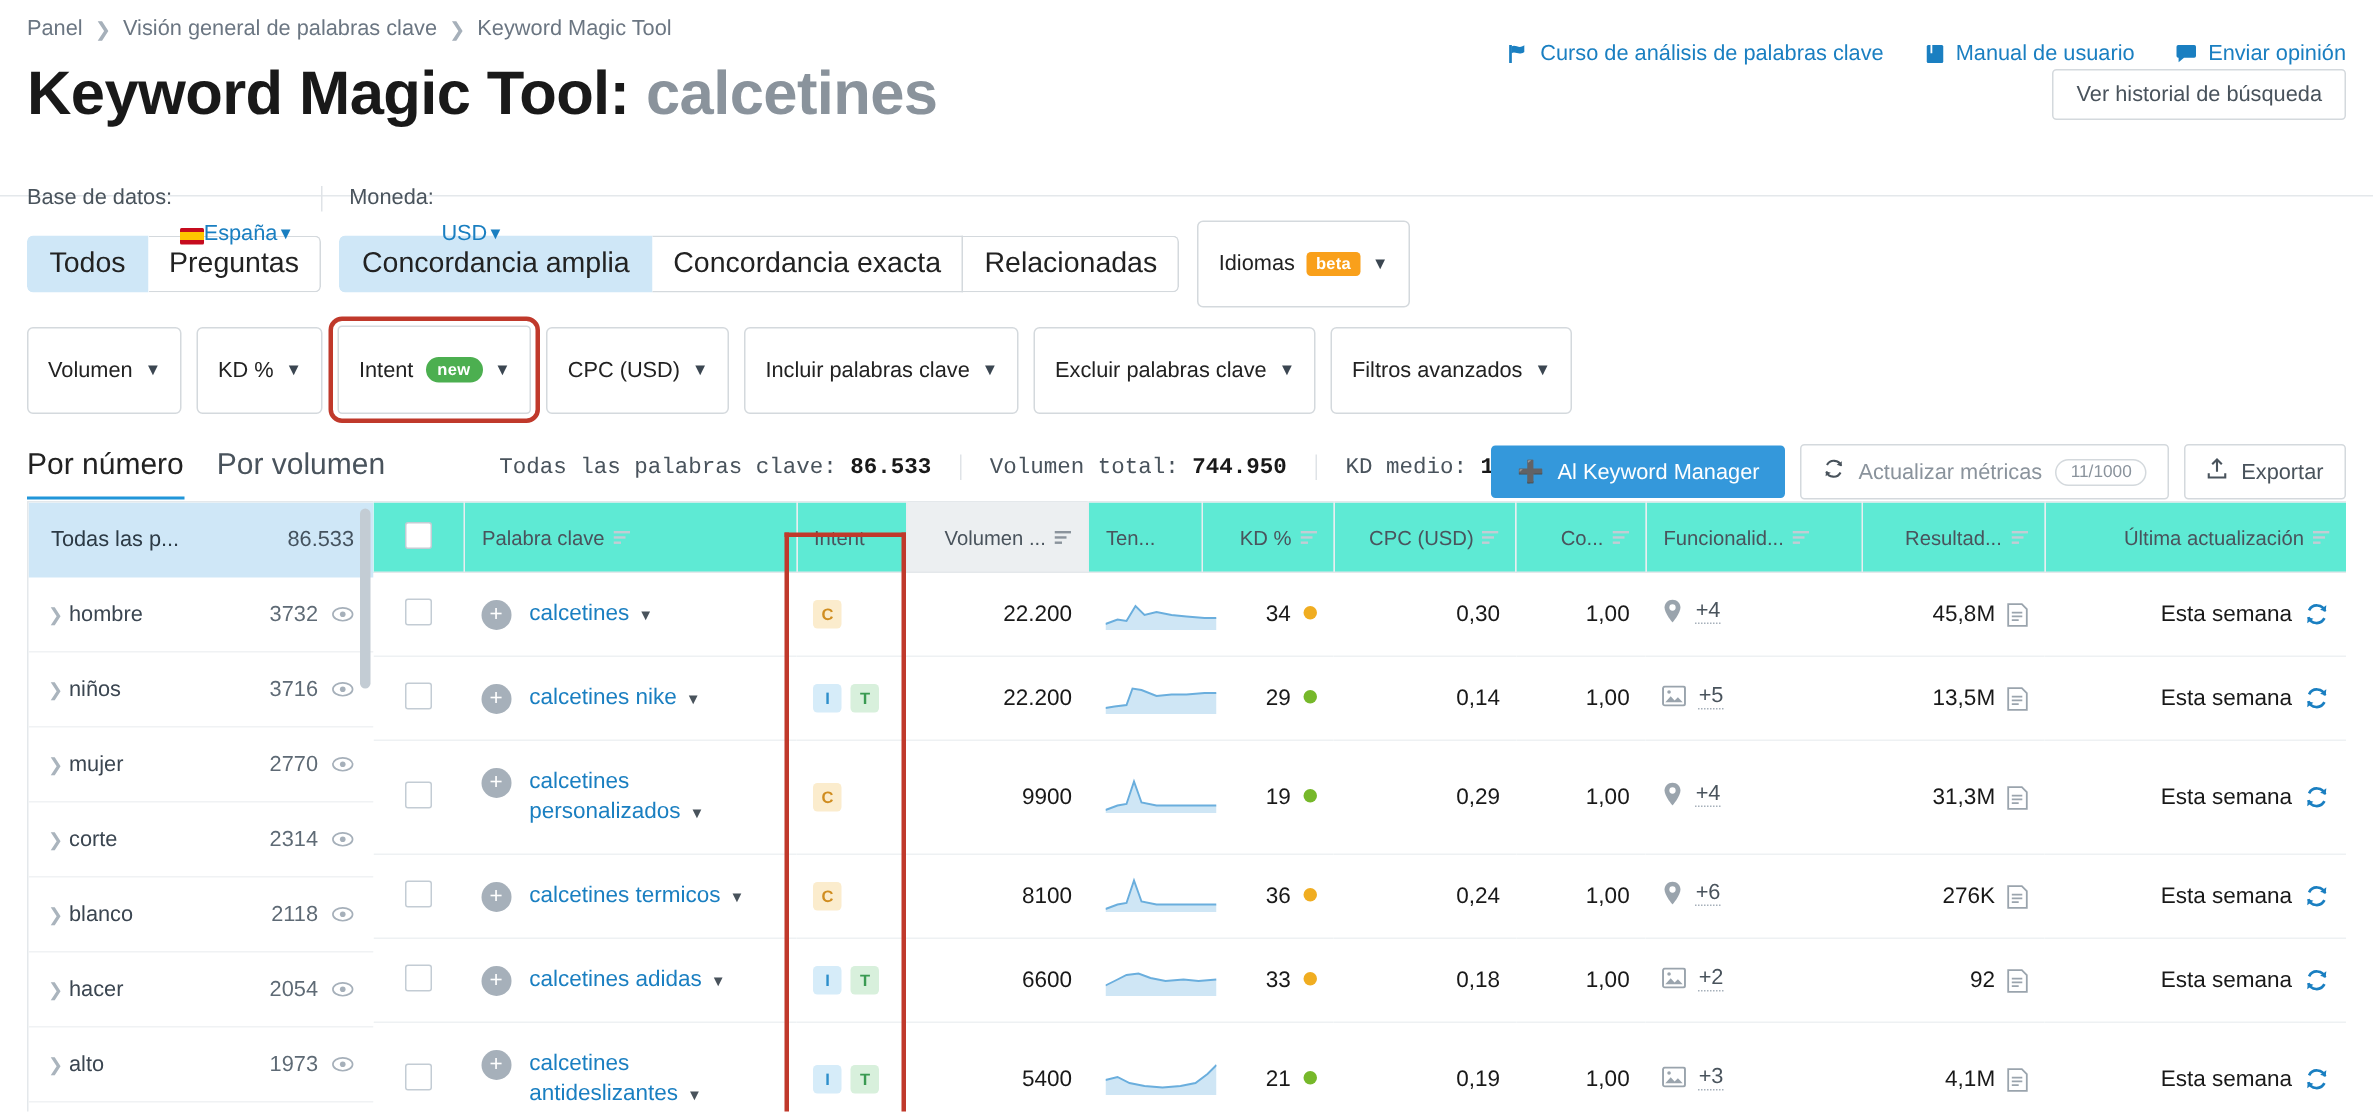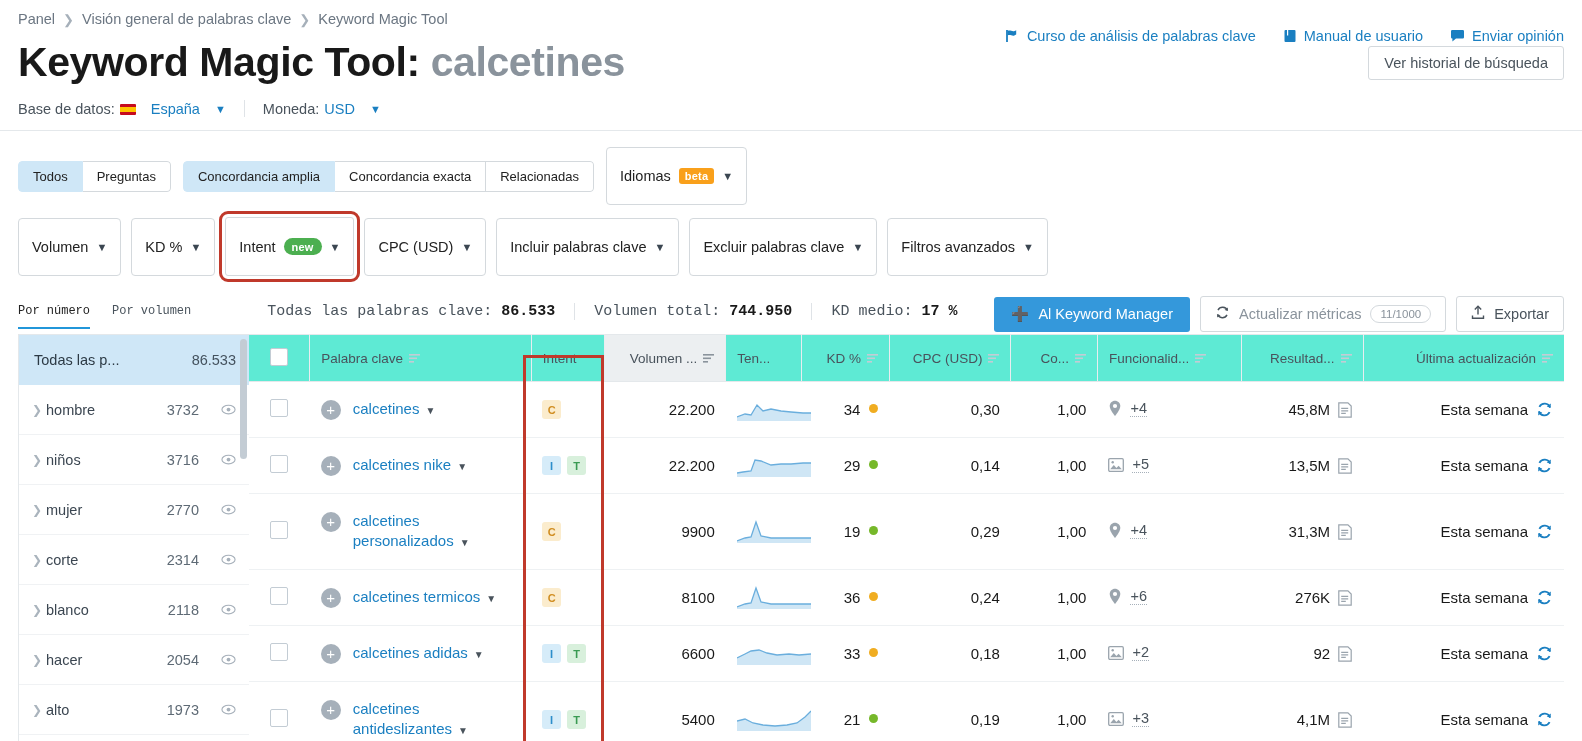--- a/index.html
+++ b/index.html
@@ -54,41 +54,41 @@
     border-radius: 3px;
     cursor: pointer;
   }
 
   .dbrow {
     display: flex; align-items: center;
     font-size: 14.5px; color: #49535c;
     margin-top: 14px; gap: 0;
   }
   .dbrow .lbl { color: #49535c; }
-  .dbrow .val { color: #1a7fc1; margin-left: 5px; display:inline-flex; align-items:center; gap:15px;}
+  .dbrow .val { color: #1a7fc1; margin-left: 5px; display:inline-flex; align-items:center; gap:0;margin-top:48px;}
   .flag {
     display:inline-block; width: 16px; height: 11px;
     background: linear-gradient(to bottom,#c60b1e 0 25%, #ffc400 25% 75%, #c60b1e 75% 100%);
     border-radius: 1px; position: relative; top: 1px;
   }
   .dbsep { width: 1px; height: 17px; background: #dfe3e7; margin: 0 18px; }
   .caret-blue { color: #1a7fc1; font-size: 11px; }
 
   .hr { height: 1px; background: #e4e8eb; width: 100%; }
 
   
   .filters { padding: 16px 18px 0 18px; }
   .filterrow { display: flex; align-items: center; gap: 0; }
   .filterrow.second { margin-top: 12px; gap: 10px; }
 
   .seg { display: flex; border-radius: 4px; overflow: hidden; }
   .seg .segbtn {
     border: 1px solid #d4d9dd;
     background: #fff; color: #222;
-    font-size: 13px; font-family: inherit;
+    font-size: 19px; font-family: inherit;
     padding: 7px 14px; cursor: pointer;
   }
   .seg .segbtn:first-child { border-radius: 4px 0 0 4px; }
   .seg .segbtn:last-child { border-radius: 0 4px 4px 0; }
   .seg .segbtn + .segbtn { border-left: none; }
   .segbtn.active { background: #cfe7f7; border-color: #cfe7f7; }
   .gap12 { width: 12px; }
 
   .pill {
     display: inline-flex; align-items: center; gap: 8px;
@@ -108,21 +108,21 @@
   }
   .hl-red { outline: 3px solid #c0392b; outline-offset: 3px; border-radius: 3px; }
 
   
   .summary {
     display: flex; align-items: center;
     padding: 22px 18px 0 18px;
     position: relative; height: 58px;
   }
   .subtabs { display: flex; gap: 22px; }
-  .subtab { font-size: 12px; color: #49535c; padding-bottom: 9px; cursor: pointer; font-family: Liberation Mono, monospace; }
+  .subtab { font-size: 20px; color: #49535c; padding-bottom: 9px; cursor: pointer; }
   .subtab.active { color: #222; border-bottom: 2px solid #2196d9; }
 
   .stats { display: flex; align-items: center; margin-left: 76px; gap: 0; padding-bottom: 9px;}
   .stat { font-size: 15px; color: #49535c; white-space: nowrap; font-family: Liberation Mono, monospace; }
   .stat b { color: #191919; font-weight: bold; }
   .statsep { width: 1px; height: 17px; background: #dfe3e7; margin: 0 19px; }
 
   .actions {
     position: absolute; right: 18px; top: 20px;
     display: flex; align-items: center; gap: 10px;
@@ -155,21 +155,21 @@
   .side-row {
     display: flex; align-items: center;
     height: 50px; padding: 0 13px;
     font-size: 14.5px; cursor: pointer;
     border-bottom: 1px solid #f0f2f4;
   }
   .side-row.head { background: #cfe7f7; border-bottom: none; }
   .side-row .chev-right { color: #aab4bd; font-size: 12px; width: 14px; }
   .side-row .name { color: #3b4651; flex: 1; }
   .side-row.head .name { color: #2c3a45; padding-left: 2px;}
-  .side-row .count { color: #5e6a75; margin-right: 22px; }
+  .side-row .count { color: #5e6a75; margin-right: 9px; }
   .side-row.head .count { color: #44525e; margin-right: 0; }
   .eye { color: #a6b0ba; display: flex; align-items: center;}
   .scrollbar {
     position: absolute; right: 2px; top: 4px;
     width: 7px; height: 413px; background: transparent;
   }
   .scrollthumb {
     position: absolute; left: 0; top: 0;
     width: 7px; height: 120px; border-radius: 4px; background: #c3ccd4;
   }

